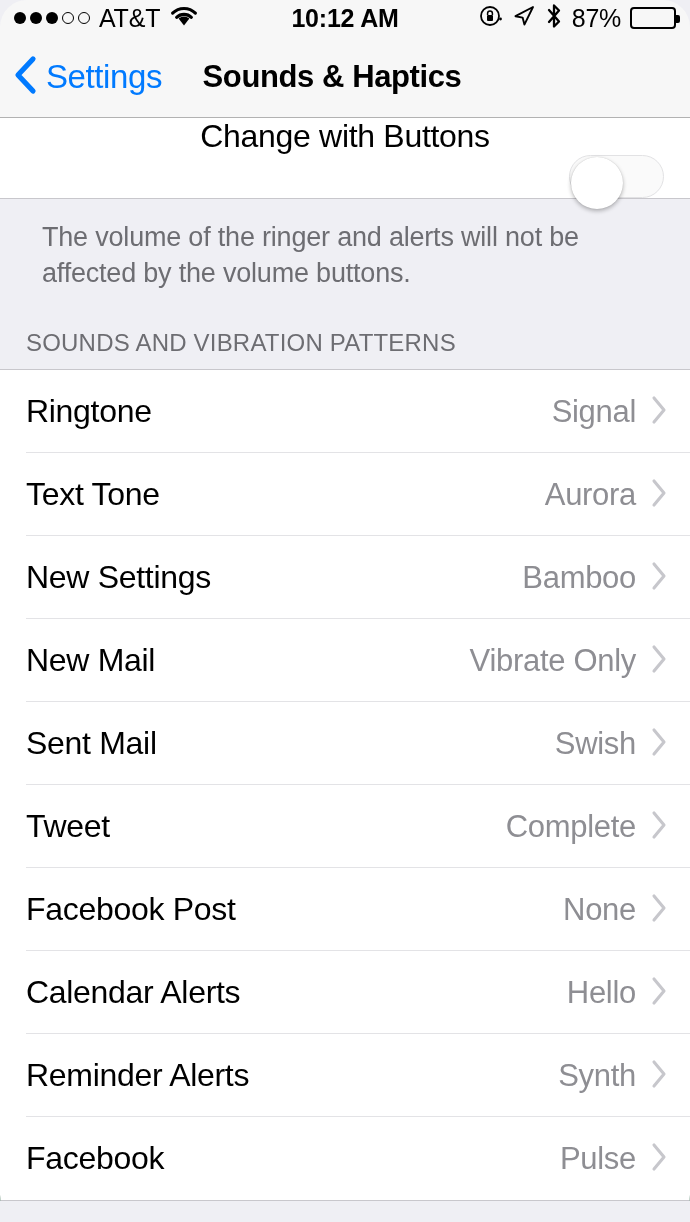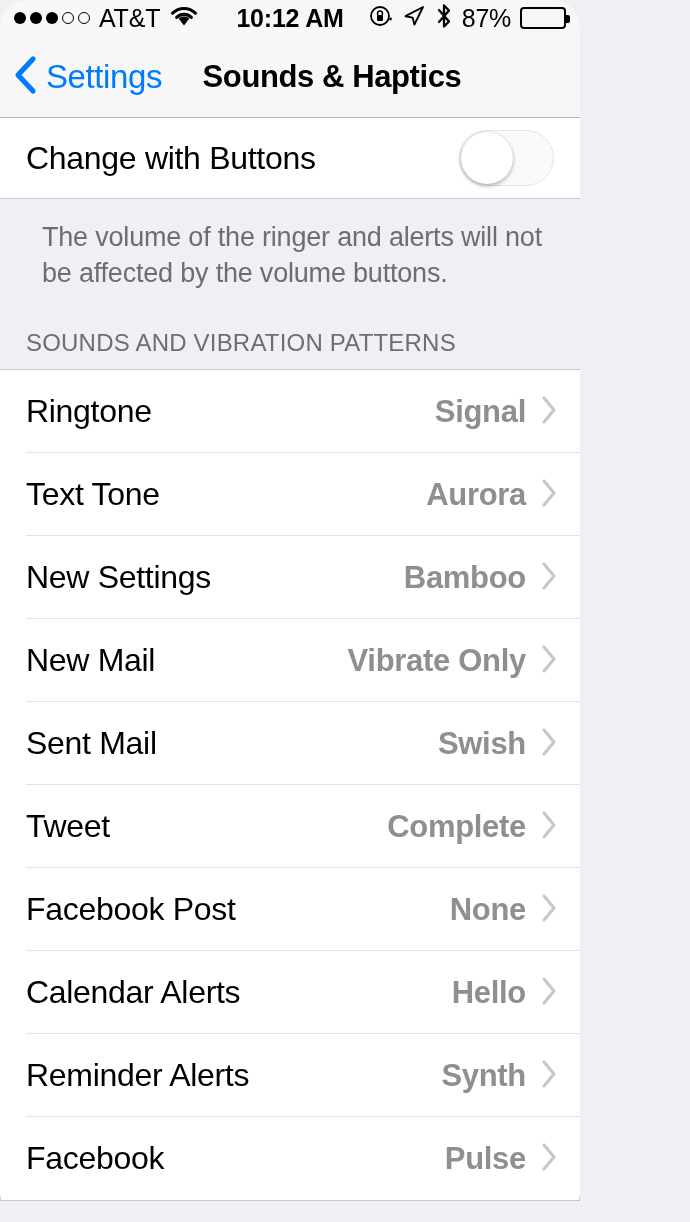--- a/index.html
+++ b/index.html
@@ -9,21 +9,21 @@
   body {
     width: 690px;
     height: 1222px;
     background: #efeff4;
     font-family: "Liberation Sans", sans-serif;
     -webkit-font-smoothing: antialiased;
     overflow: hidden;
   }
   .screen {
     position: relative;
-    width: 580px;
+    width: 690px;
     height: 1222px;
     background: #efeff4;
     overflow: hidden;
     border-radius: 27px;
   }
 
   
   .status-bar {
     position: relative;
     height: 36px;
@@ -150,20 +150,21 @@
   }
   .toggle-row {
     height: 81px;
     background: #fff;
     display: flex;
     align-items: center;
     padding: 0 26px;
     box-sizing: border-box;
     border-bottom: 1px solid #c8c7cc;
     cursor: pointer;
+    flex-direction: column;
   }
   .toggle-label {
     font-size: 32px;
     color: #000;
     letter-spacing: -0.3px;
   }
   .switch {
     margin-left: auto;
     width: 95px;
     height: 56px;
@@ -229,21 +230,20 @@
   .row-title {
     font-size: 32px;
     color: #000;
     letter-spacing: -0.3px;
   }
   .row-value {
     margin-left: auto;
     font-size: 31px;
     color: #8e8e93;
     letter-spacing: -0.3px;
-    font-weight: bold;
   }
   .row-chevron {
     margin-left: 14px;
     display: block;
     flex: 0 0 auto;
   }
   .bottom-fill {
     background: #efeff4;
     height: 42px;
   }

